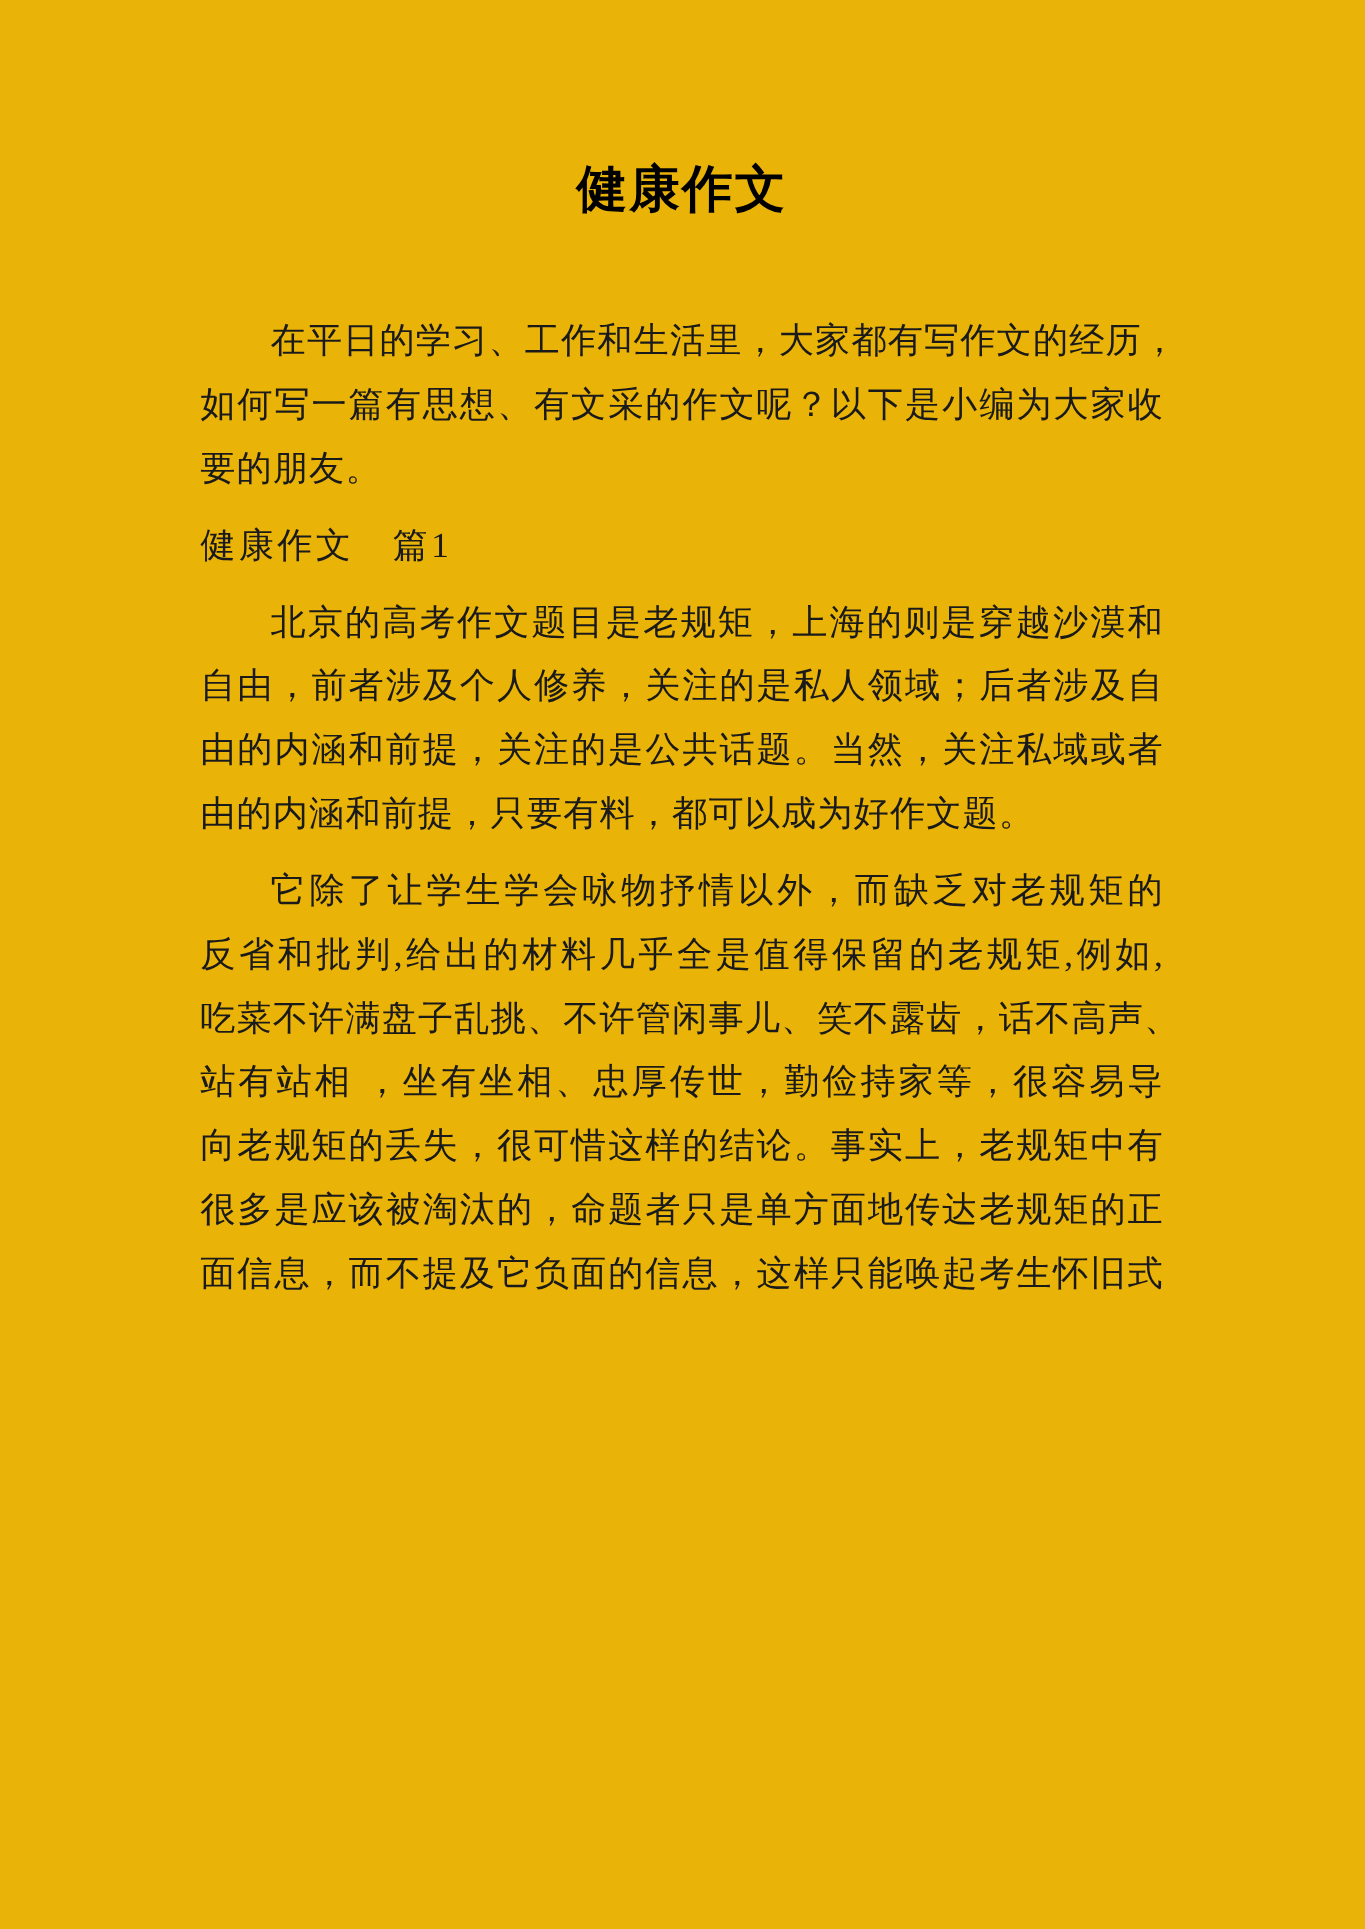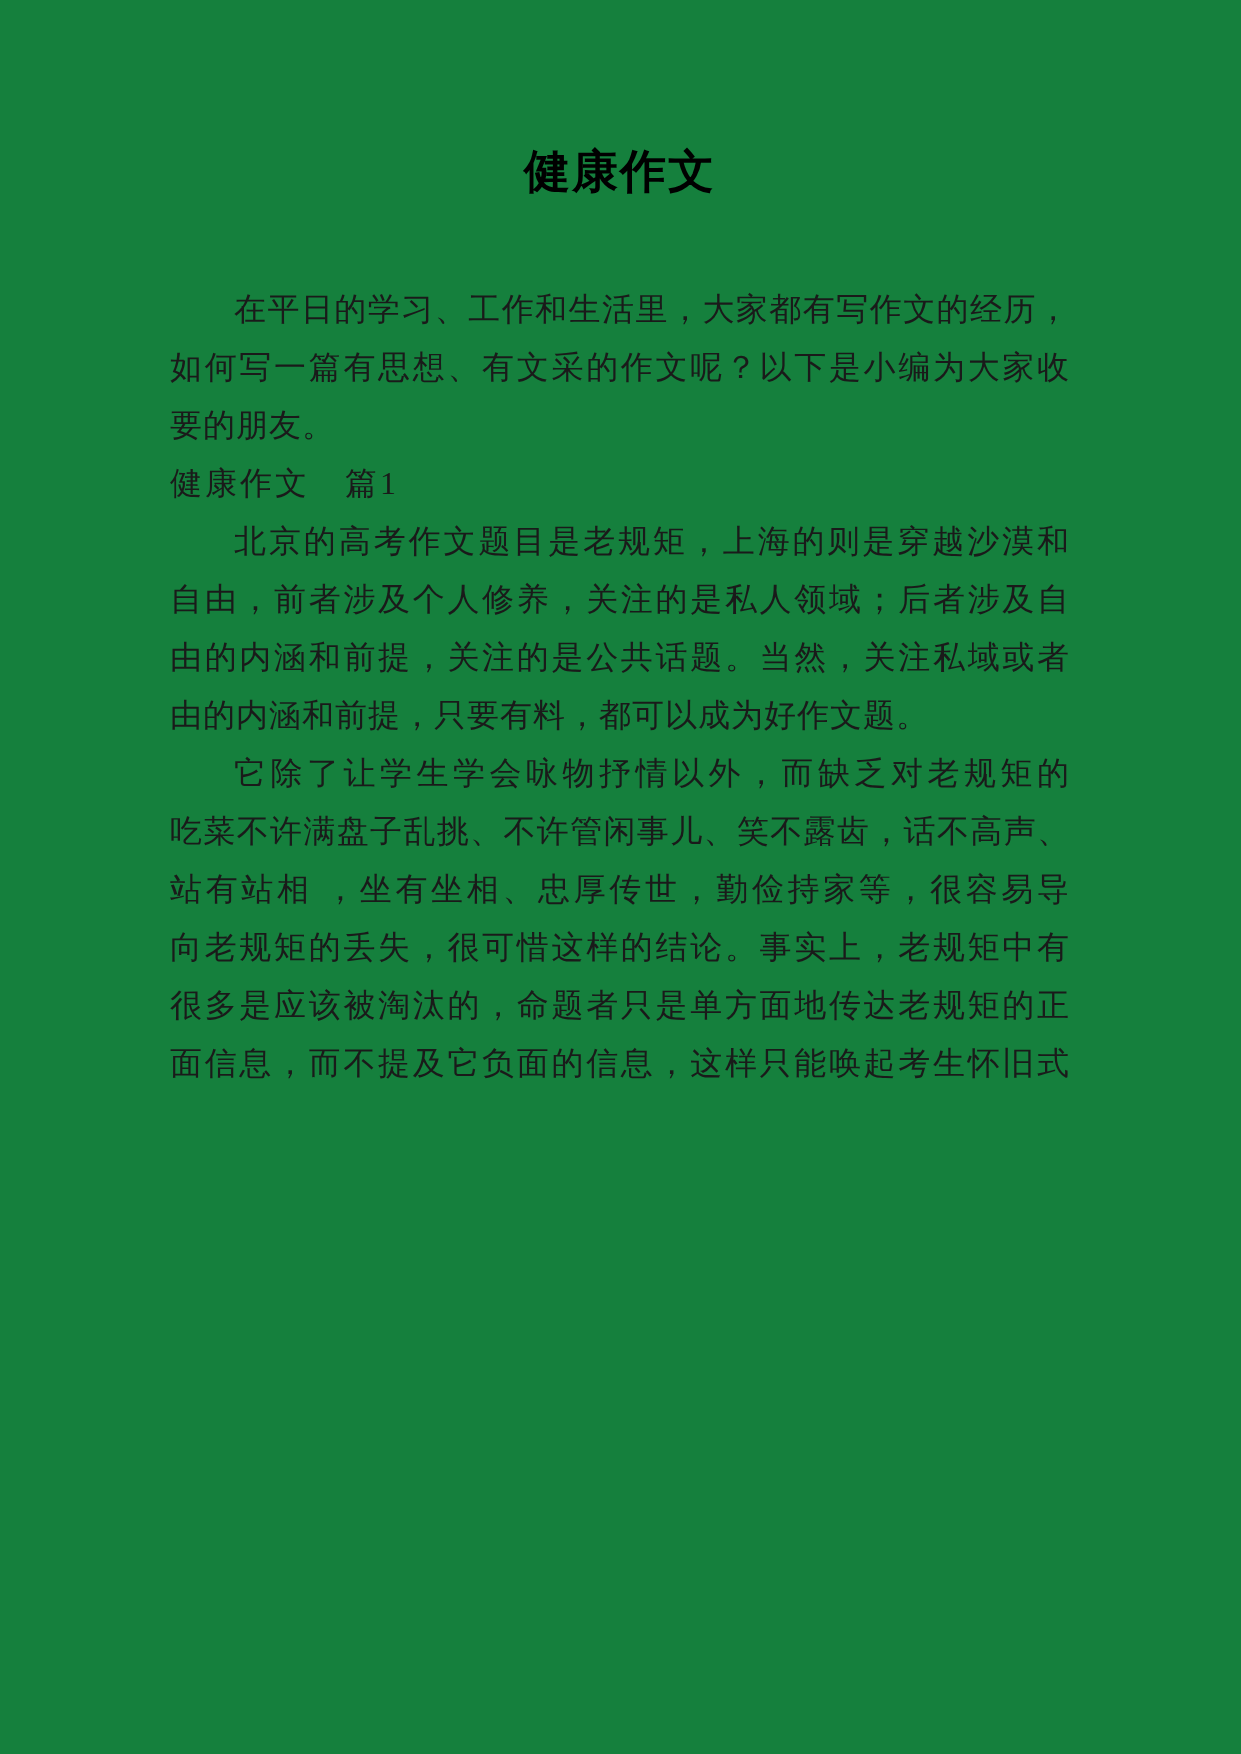--- a/index.html
+++ b/index.html
@@ -11,42 +11,42 @@
     width: 1241px;
     height: 1754px;
     overflow: hidden;
     font-family: "Liberation Serif", "DejaVu Serif", serif;
     color: #1a1a1a;
   }
   .page {
     position: relative;
     width: 1241px;
     height: 1754px;
-    background: #15803d;
+    background: #eab308;
     box-sizing: border-box;
     padding-top: 142px;
   }
   .title {
     margin: 0 0 0 170px;
     width: 900px;
     font-size: 46px;
     line-height: 60px;
     font-weight: bold;
     text-align: center;
     letter-spacing: 2px;
     color: #000000;
   }
   .doc-body {
     margin-top: 78px;
     margin-left: 170px;
     width: 900px;
     font-size: 32px;
   }
   .block {
-    margin: 0;
+    margin: 12px;
   }
   .line {
     height: 58px;
     line-height: 58px;
     letter-spacing: 1px;
     text-align: justify;
     text-align-last: justify;
     overflow: hidden;
     white-space: nowrap;
   }
@@ -76,20 +76,21 @@
         <div class="line last">健康作文　篇1</div>
       </div>
       <div class="block paragraph">
         <div class="line first">北京的高考作文题目是老规矩，上海的则是穿越沙漠和</div>
         <div class="line">自由，前者涉及个人修养，关注的是私人领域；后者涉及自</div>
         <div class="line">由的内涵和前提，关注的是公共话题。当然，关注私域或者</div>
         <div class="line last">由的内涵和前提，只要有料，都可以成为好作文题。</div>
       </div>
       <div class="block paragraph">
         <div class="line first">它除了让学生学会咏物抒情以外，而缺乏对老规矩的</div>
+        <div class="line">反省和批判,给出的材料几乎全是值得保留的老规矩,例如,</div>
         <div class="line">吃菜不许满盘子乱挑、不许管闲事儿、笑不露齿，话不高声、</div>
         <div class="line">站有站相 ，坐有坐相、忠厚传世，勤俭持家等，很容易导</div>
         <div class="line">向老规矩的丢失，很可惜这样的结论。事实上，老规矩中有</div>
         <div class="line">很多是应该被淘汰的，命题者只是单方面地传达老规矩的正</div>
         <div class="line">面信息，而不提及它负面的信息，这样只能唤起考生怀旧式</div>
       </div>
     </div>
 </div>
 
 </body></html>

